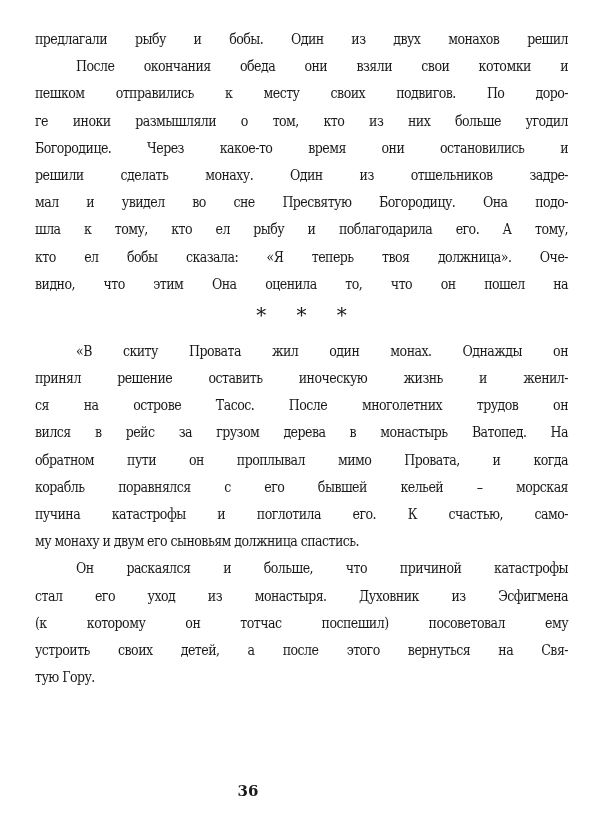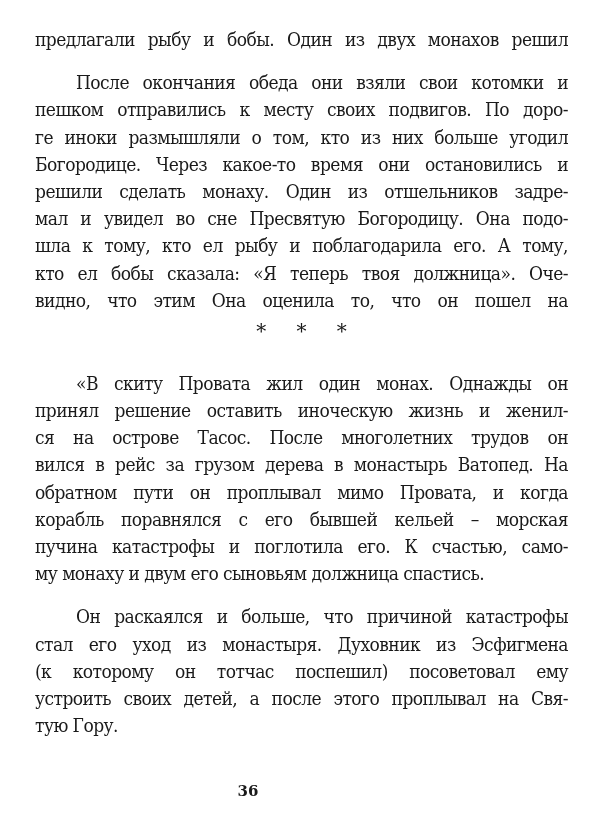--- a/index.html
+++ b/index.html
@@ -18,33 +18,32 @@
     .page {
       position: absolute;
       left: 35px;
       top: 26px;
       width: 533px;
     }
     .line {
       display: block;
       height: 27.2px;
       line-height: 27.2px;
-      font-size: 19px;
+      font-size: 14px;
       white-space: nowrap;
       text-align: justify;
       text-align-last: justify;
       letter-spacing: -0.55px;
       font-stretch: condensed;
     }
     .line.last {
       text-align-last: left;
     }
     .line.indent {
       padding-left: 41px;
-      margin-top: 16px;
     }
     .separator {
       display: block;
       height: 40px;
       line-height: 34px;
       text-align: center;
       font-size: 20px;
       letter-spacing: 12px;
       padding-left: 12px;
     }
@@ -89,18 +88,18 @@
     <span class="line">обратном пути он проплывал мимо Провата, и когда</span>
     <span class="line">корабль поравнялся с его бывшей кельей – морская</span>
     <span class="line">пучина катастрофы и поглотила его. К счастью, само-</span>
     <span class="line last">му монаху и двум его сыновьям должница спастись.</span>
   </div>
 
   <div>
     <span class="line indent">Он раскаялся и больше, что причиной катастрофы</span>
     <span class="line">стал его уход из монастыря. Духовник из Эсфигмена</span>
     <span class="line">(к которому он тотчас поспешил) посоветовал ему</span>
-    <span class="line">устроить своих детей, а после этого проплывал на Свя-</span>
+    <span class="line">устроить своих детей, а после этого вернуться на Свя-</span>
     <span class="line last">тую Гору.</span>
   </div>
 </div>
 
 <div class="page-number">36</div>
 
 </body></html>

